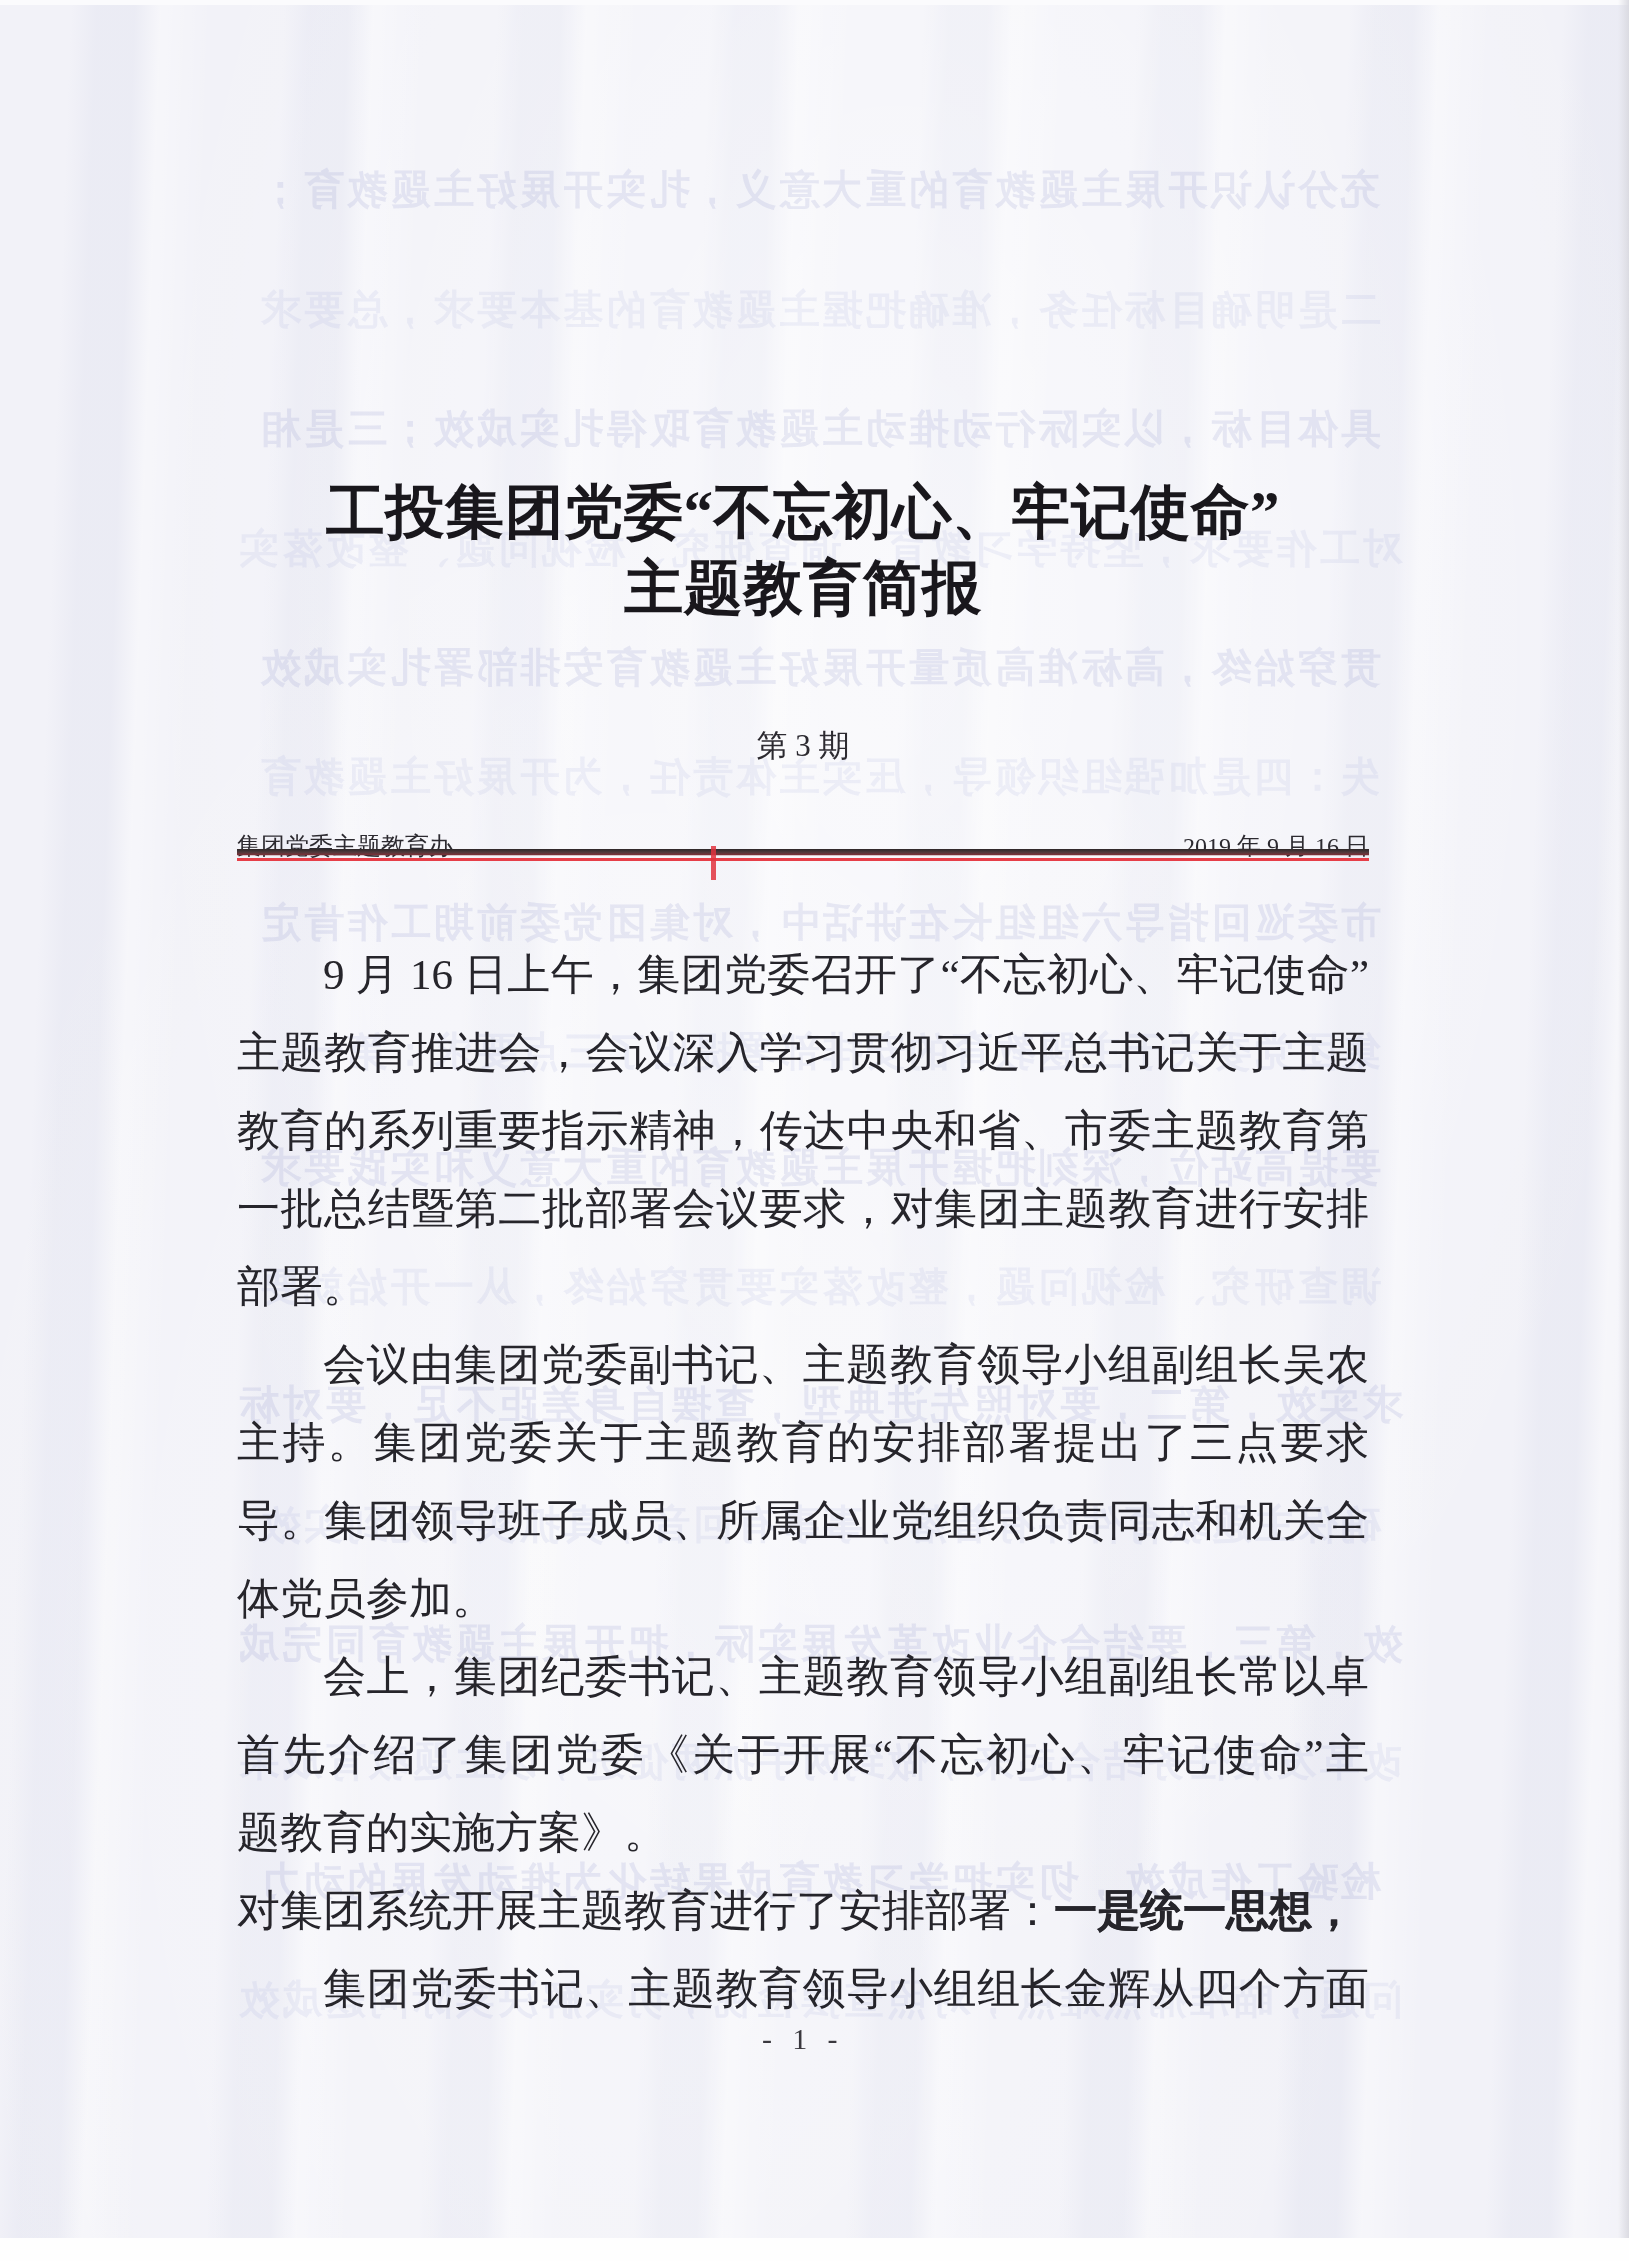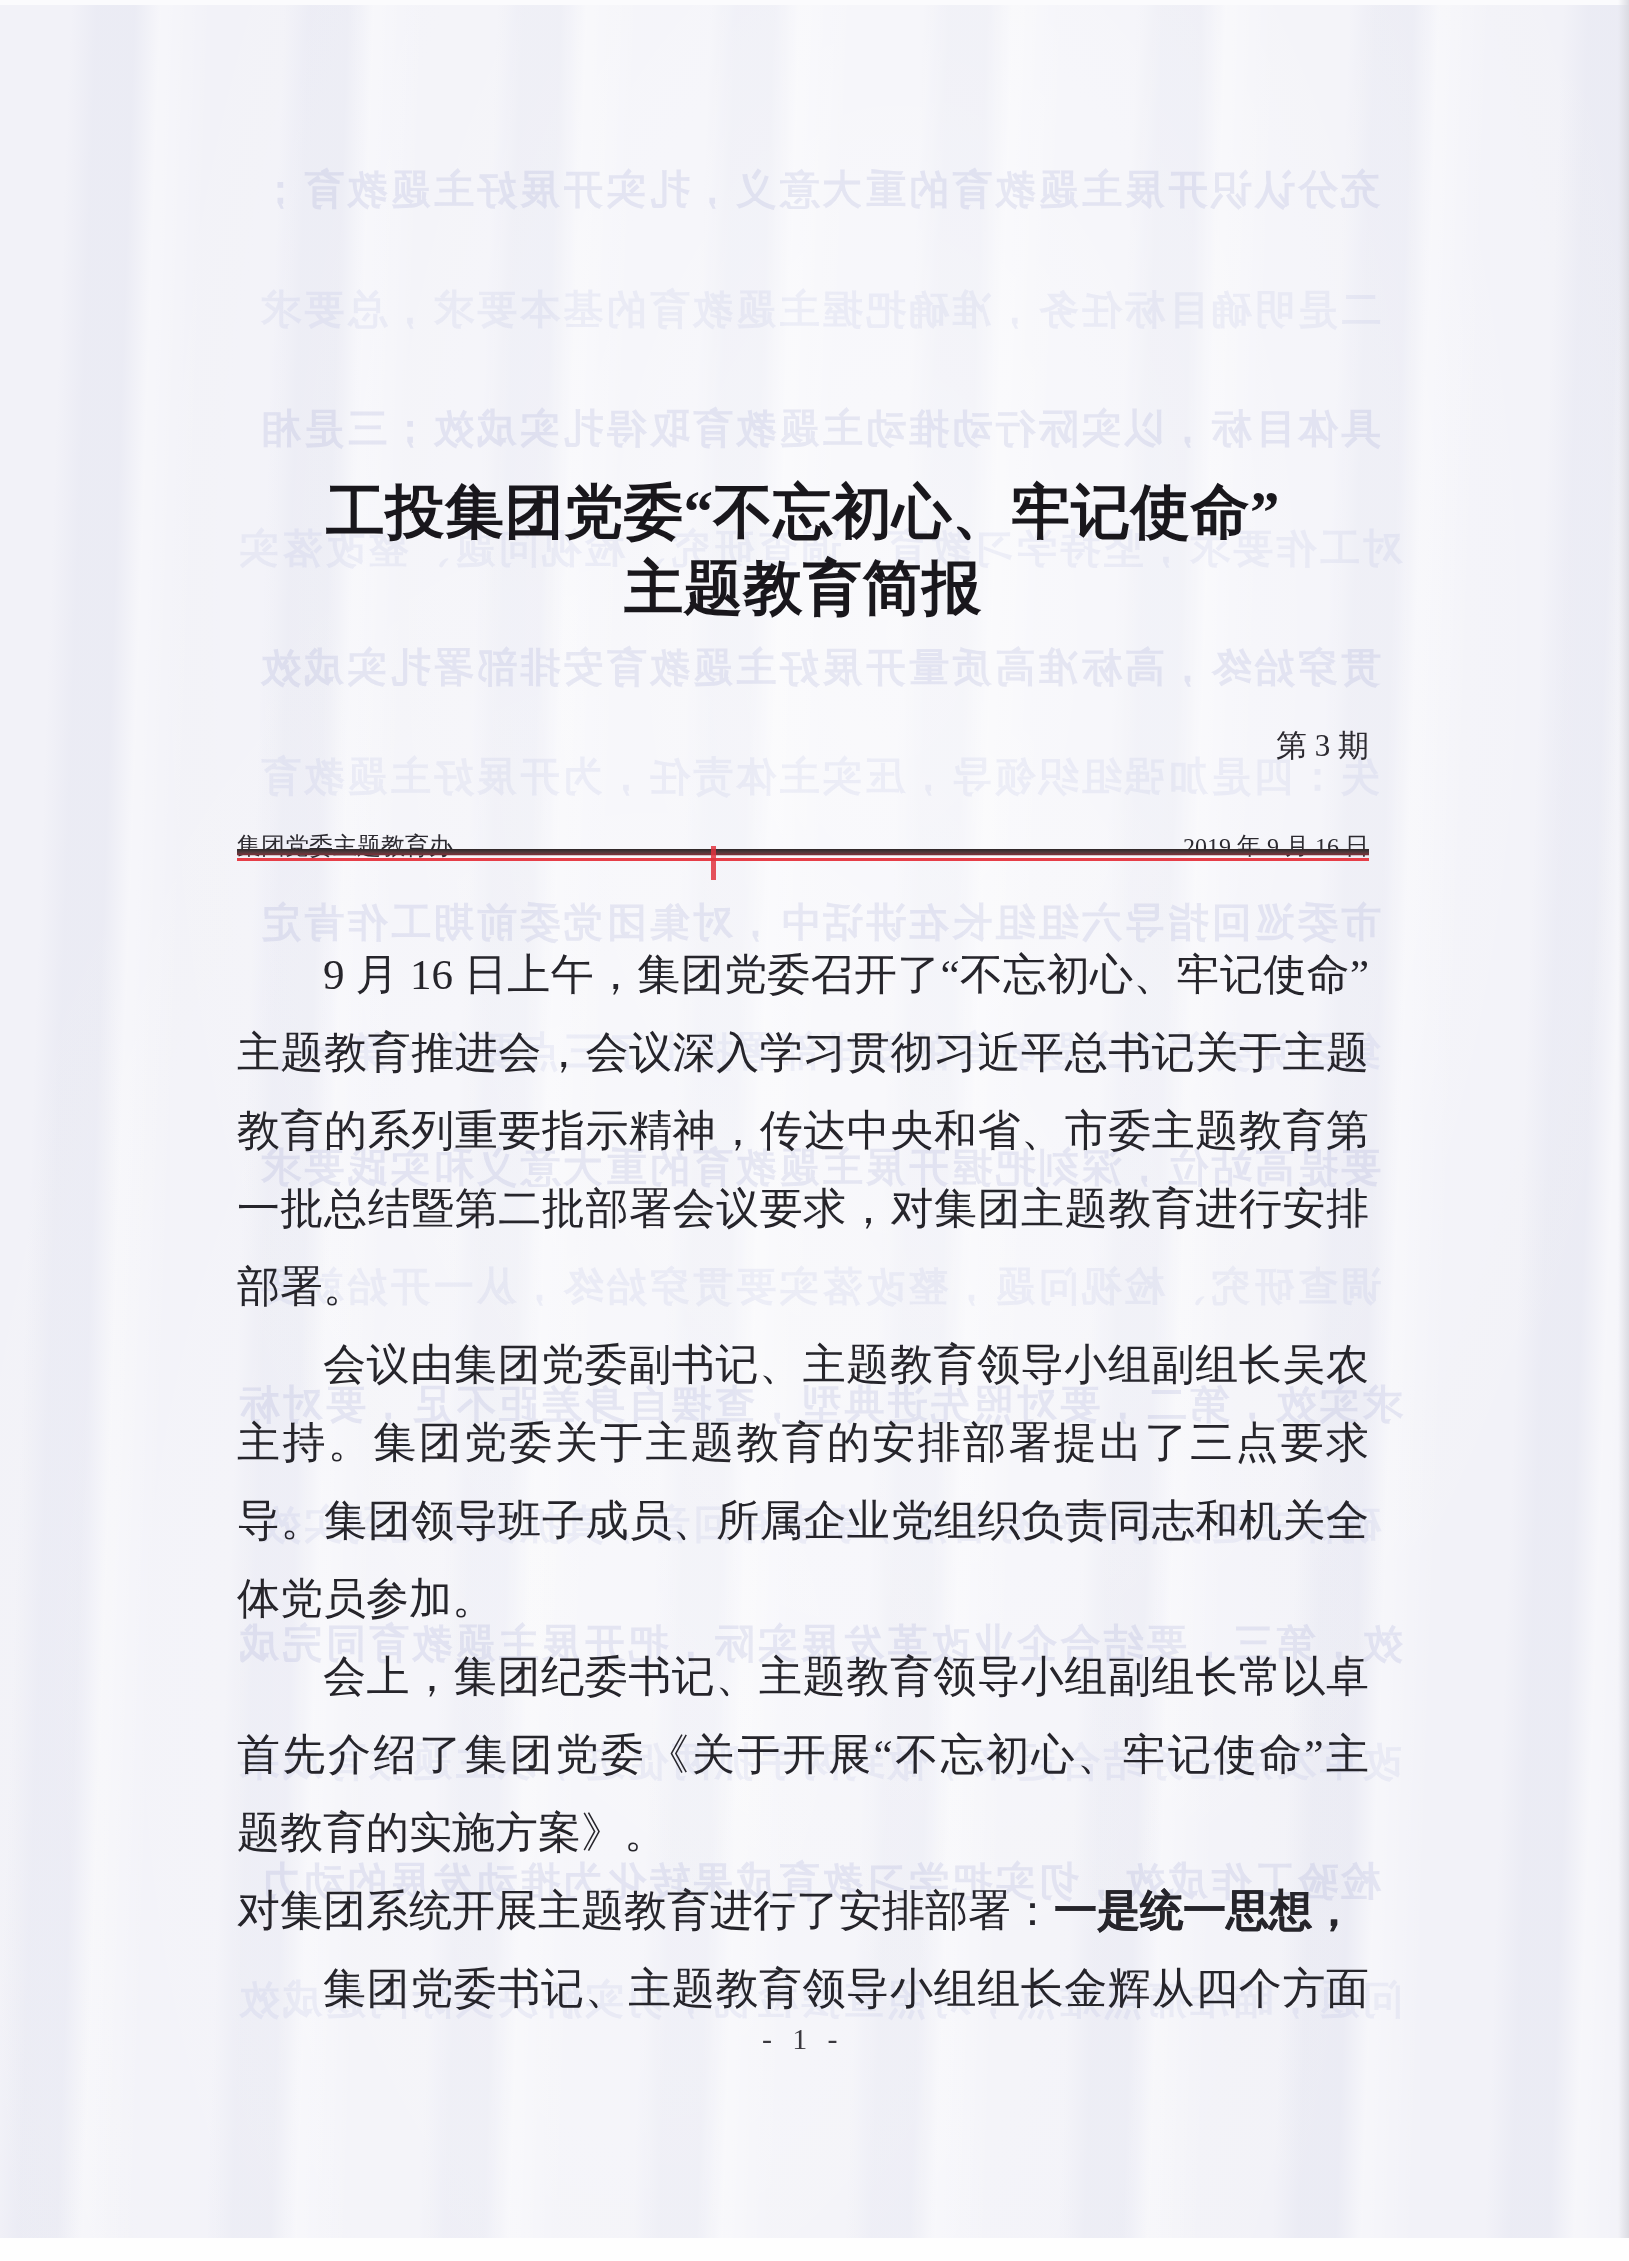--- a/index.html
+++ b/index.html
@@ -74,21 +74,21 @@
       <div class="bleed-row" style="top: 1734px;">改革发展任务结合起来，做到两手抓两促进，以主题教育成果</div>
       <div class="bleed-row" style="top: 1854px;">检验工作成效，切实把学习教育成果转化为推动发展的动力</div>
       <div class="bleed-row" style="top: 1972px;">问题，瞄准痛点难点，对照查摆检视，切实解决实际问题成效</div>
     </div>
 
   <div class="content doc-title" style="position:absolute;">
     <div>工投集团党委“不忘初心、牢记使命”</div>
     <div>主题教育简报</div>
   </div>
 
-  <div class="content issue-line" style="position:absolute;text-align:right;">第 3 期</div>
+  <div class="content issue-line" style="position:absolute;">第 3 期</div>
 
   <div class="content mast-row" style="position:absolute;">
     <span>集团党委主题教育办</span>
     <span>2019 年 9 月 16 日</span>
   </div>
 
   <div class="content divider" style="position:absolute;">
     <div class="rule-dark"></div>
     <div class="rule-red"></div>
     <div class="red-tick"></div>

